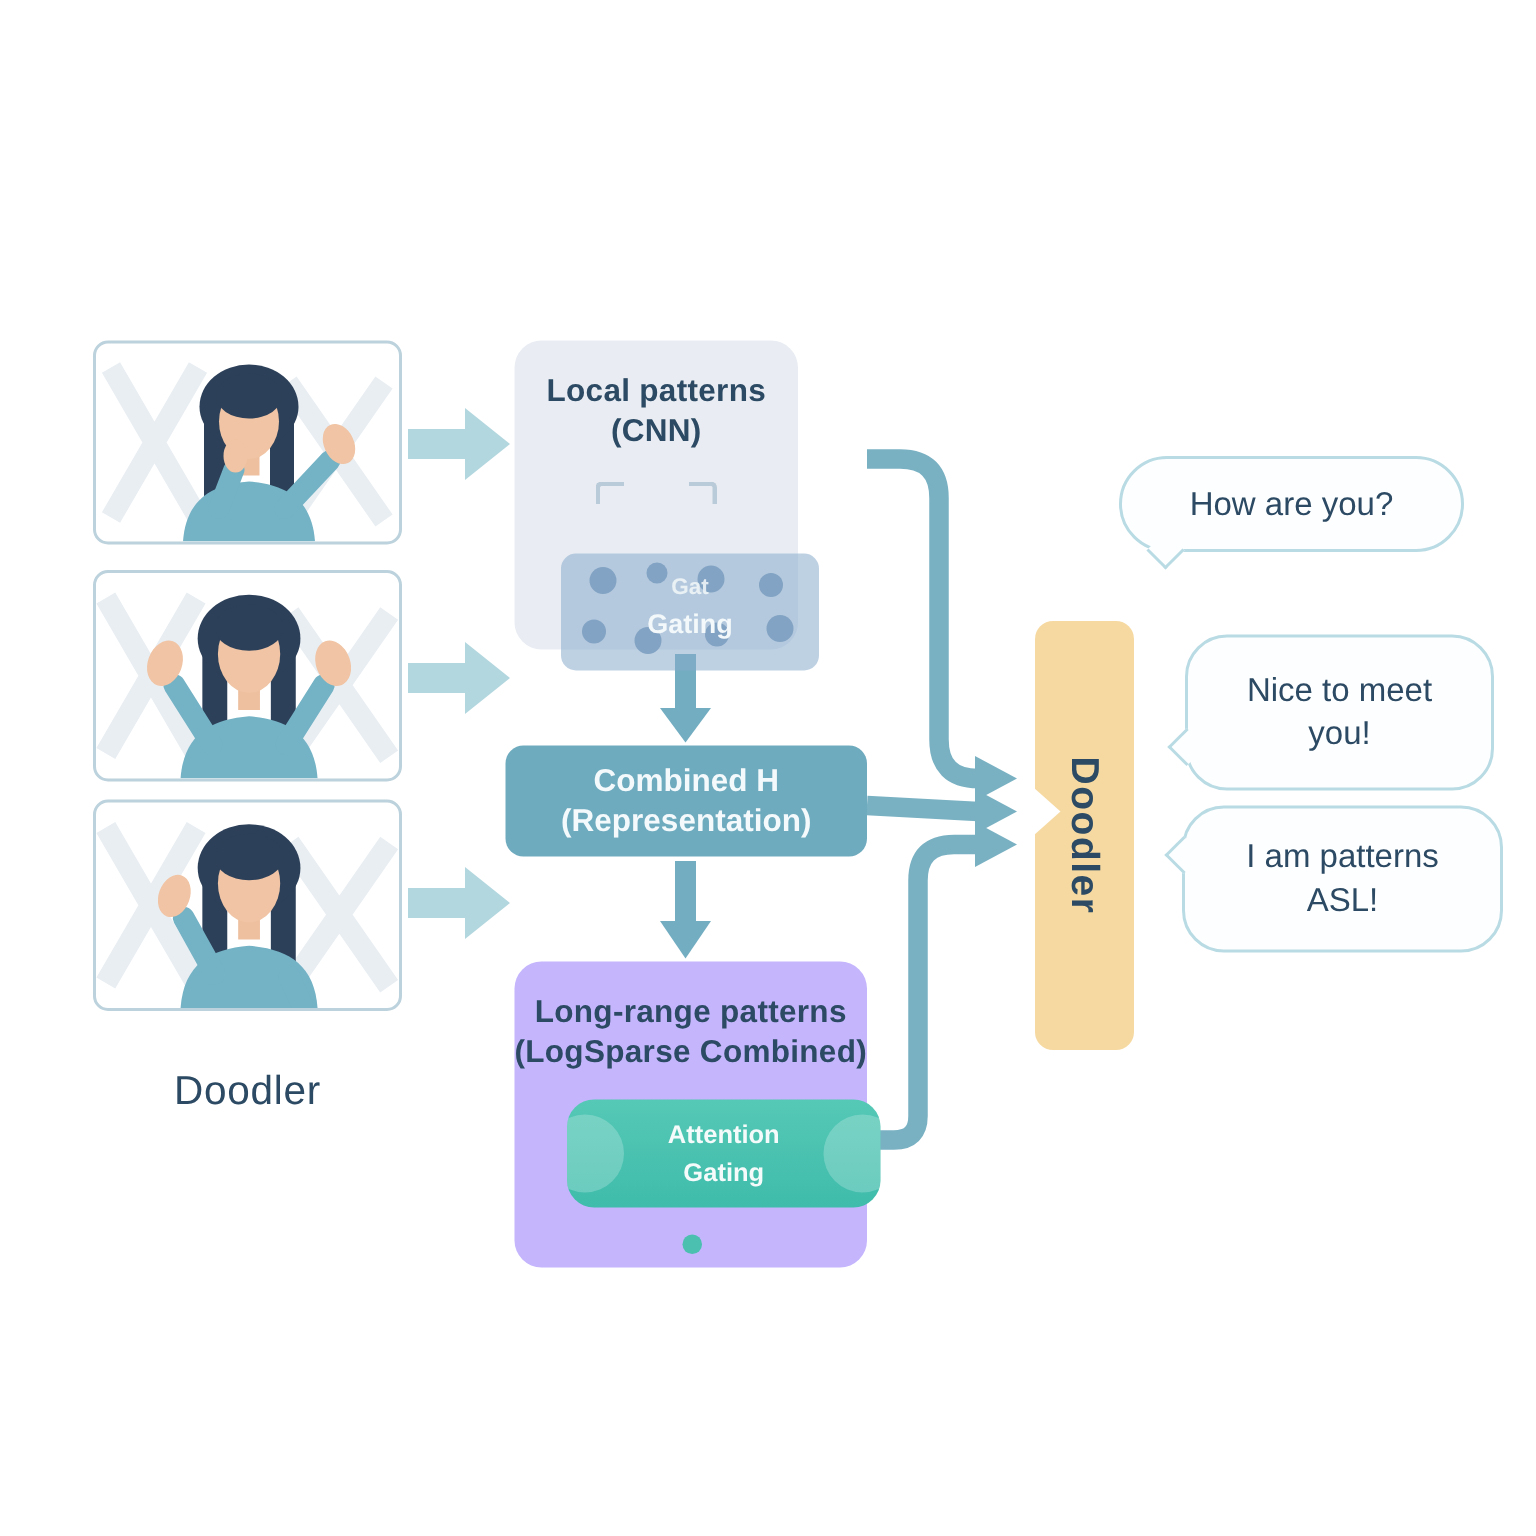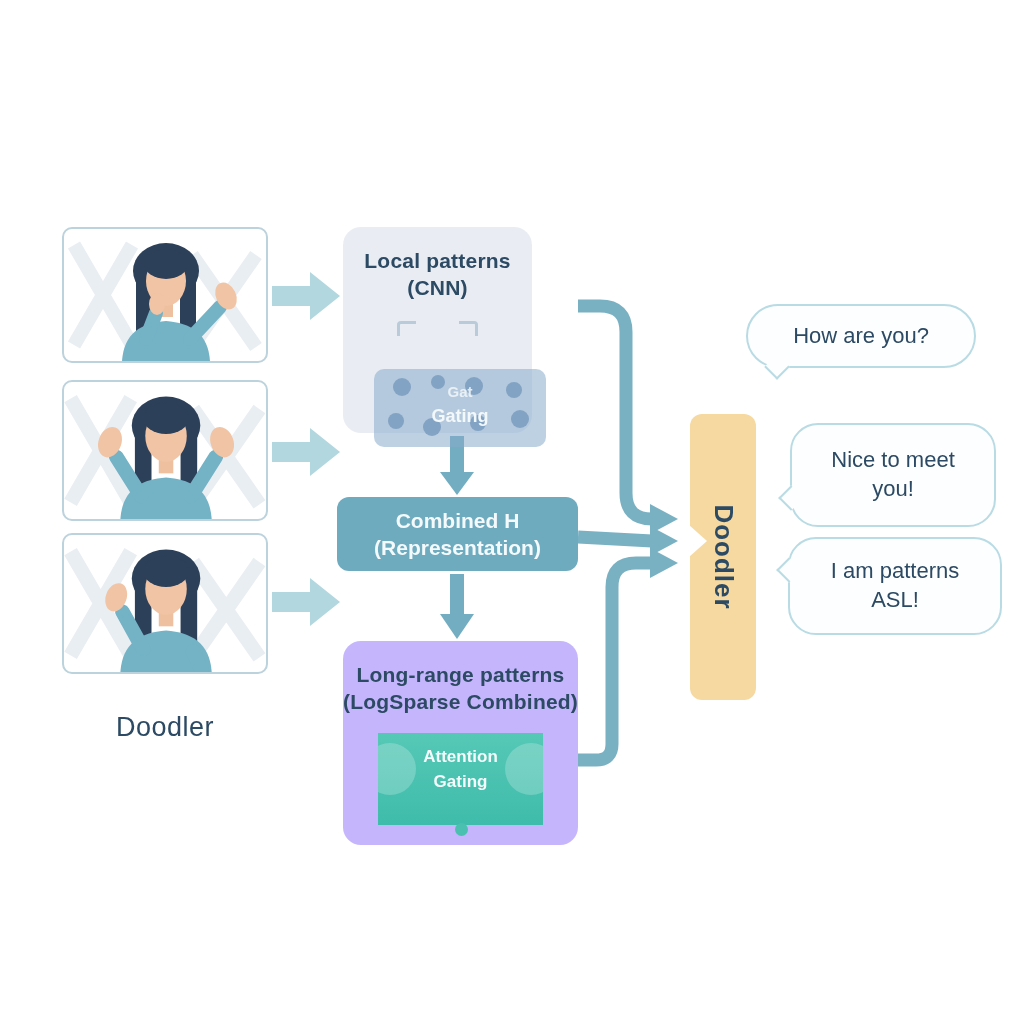--- a/index.html
+++ b/index.html
@@ -41,22 +41,22 @@
     font-weight:700;line-height:1.45;
   }
   .gating-text .s1{display:block;font-size:15px;opacity:.85;}
   .gating-text .s2{display:block;font-size:18px;}
   .combined-box{
     position:absolute;left:337px;top:497px;width:241px;height:74px;
     background:#6fabbf;border-radius:12px;display:flex;align-items:center;justify-content:flex-end;
   }
   .combined-text{width:100%;text-align:center;color:#f4fafc;font-size:21px;font-weight:700;line-height:1.3;}
   .attention-block{
-    position:absolute;left:35px;top:92px;width:165px;height:92px;border-radius:0;
-    background:linear-gradient(180deg,#56c8b6,#3fbcab);overflow:hidden;
+    position:absolute;left:35px;top:92px;width:165px;height:72px;border-radius:18px;
+    background:linear-gradient(180deg,#56c8b6,#3fbcab);overflow:hidden;padding-left:44px;
   }
   .attention-block .deco{position:absolute;width:52px;height:52px;border-radius:50%;background:rgba(255,255,255,.22);top:10px;}
   .attention-block .deco.l{left:-14px;}
   .attention-block .deco.r{right:-14px;}
   .attention-text{
     position:absolute;left:0;top:12px;width:100%;text-align:center;color:#f4fbfa;
     font-size:17px;font-weight:700;line-height:1.45;
   }
   .mini-dot{position:absolute;left:50%;top:182px;width:13px;height:13px;margin-left:-6px;border-radius:50%;background:#4cc0b0;}
   

